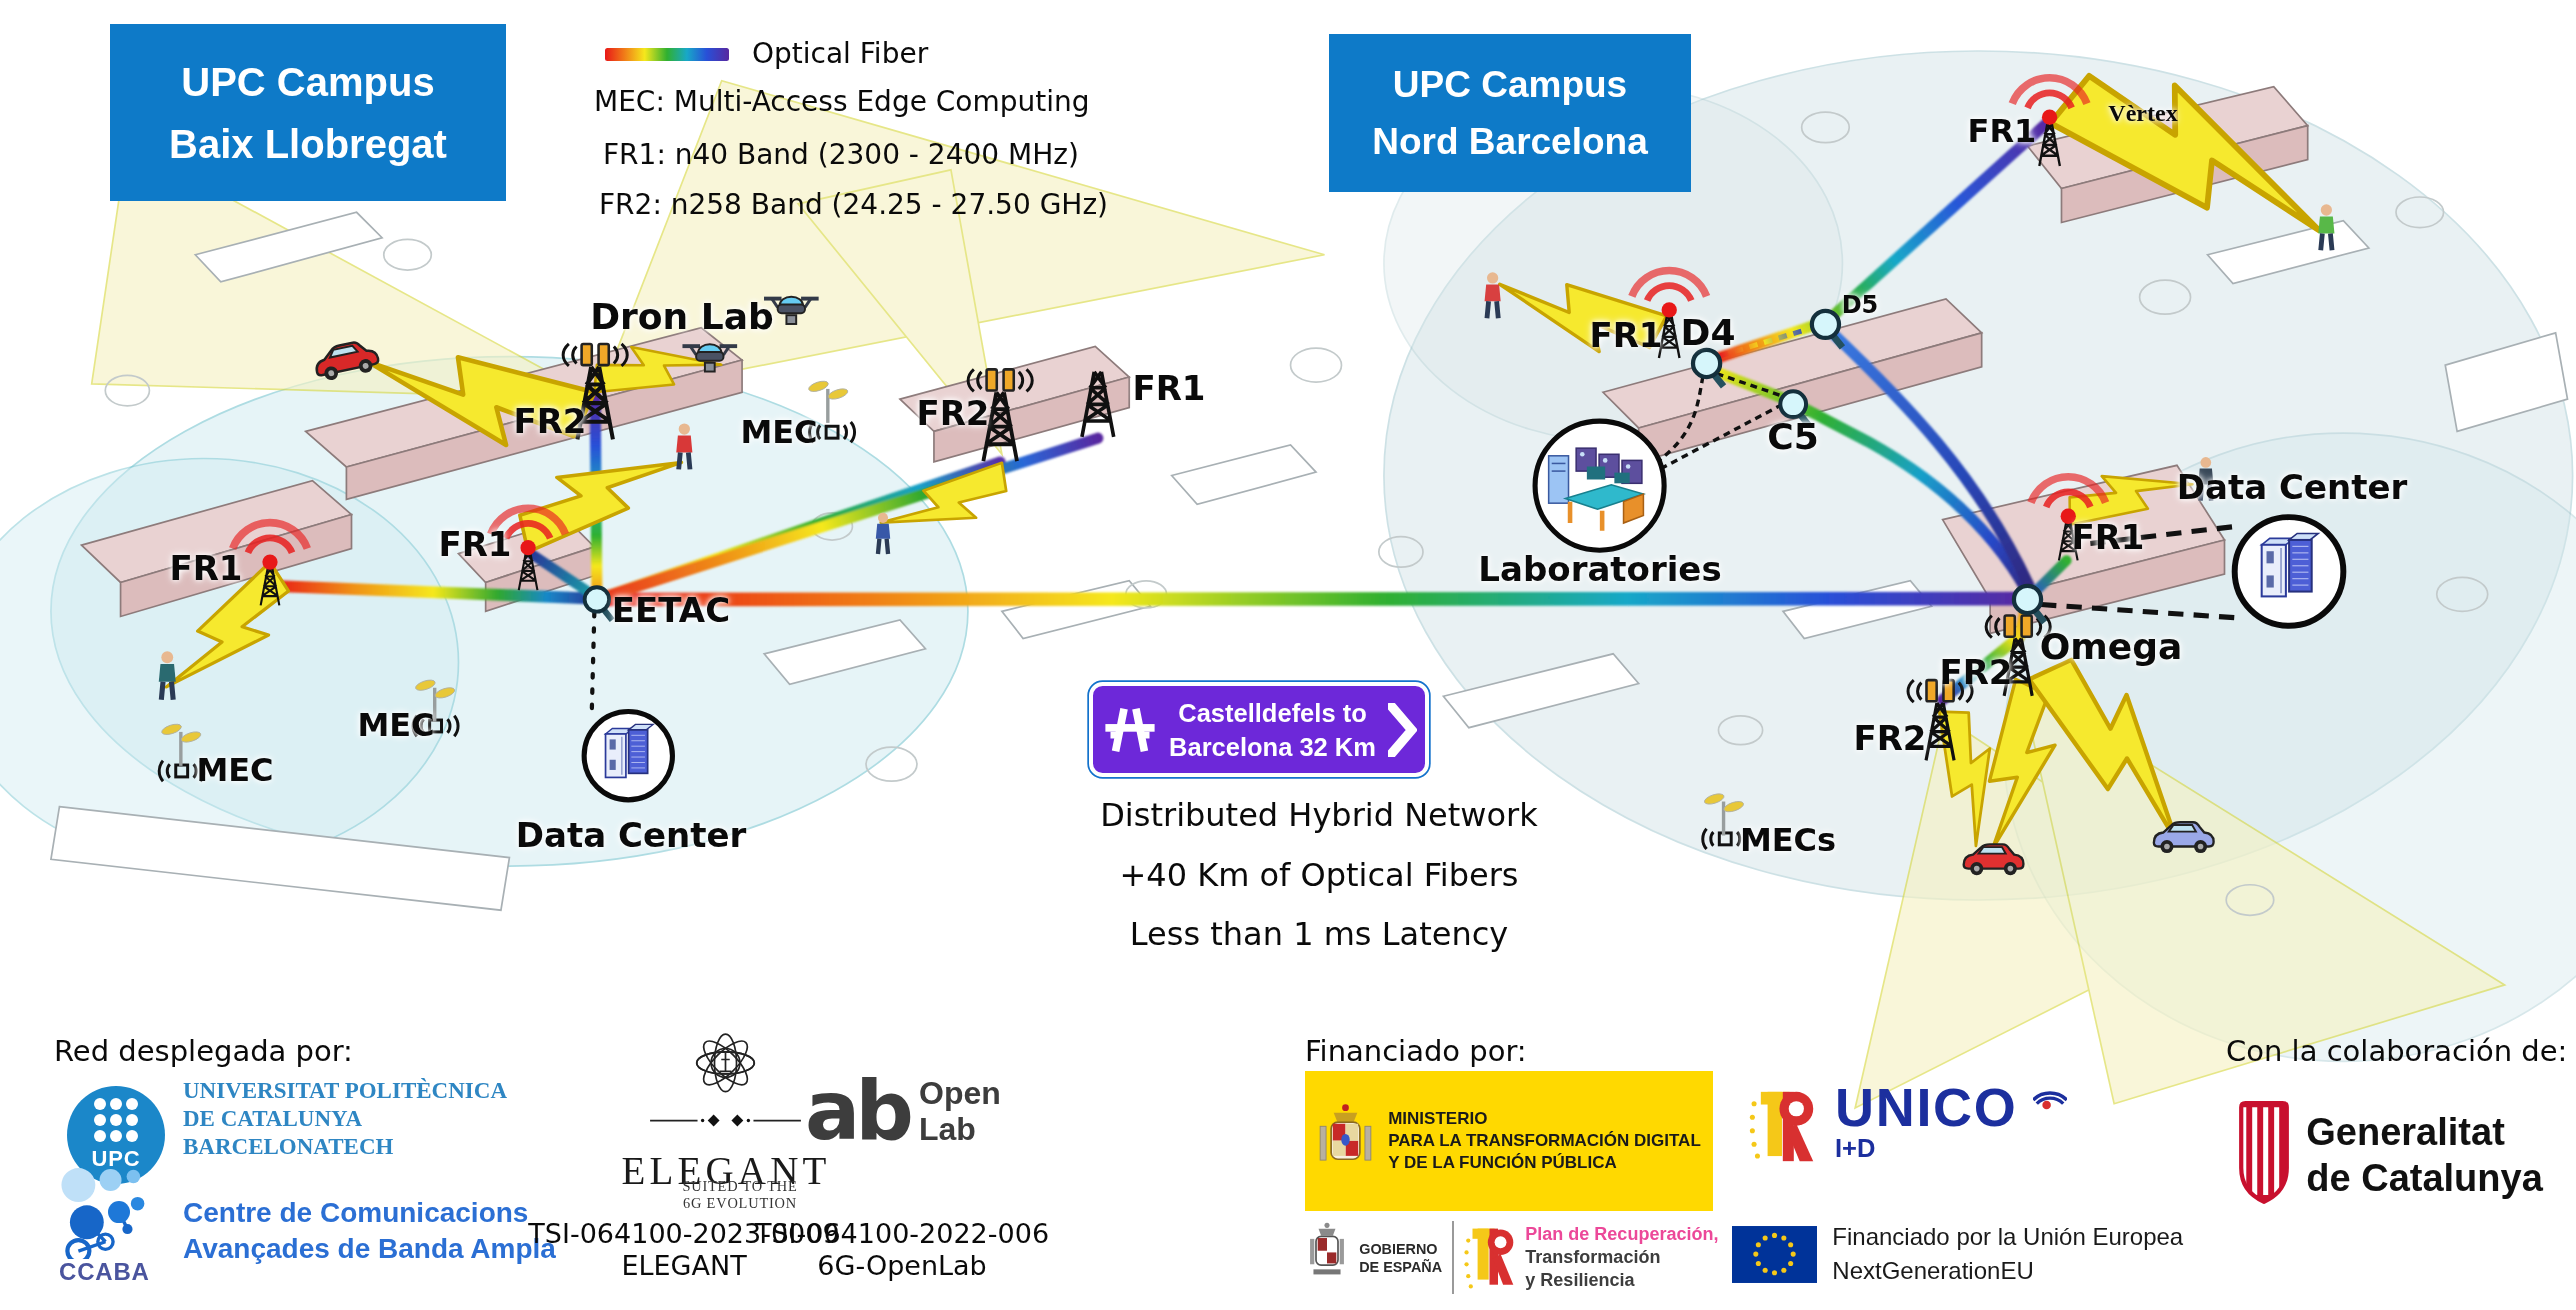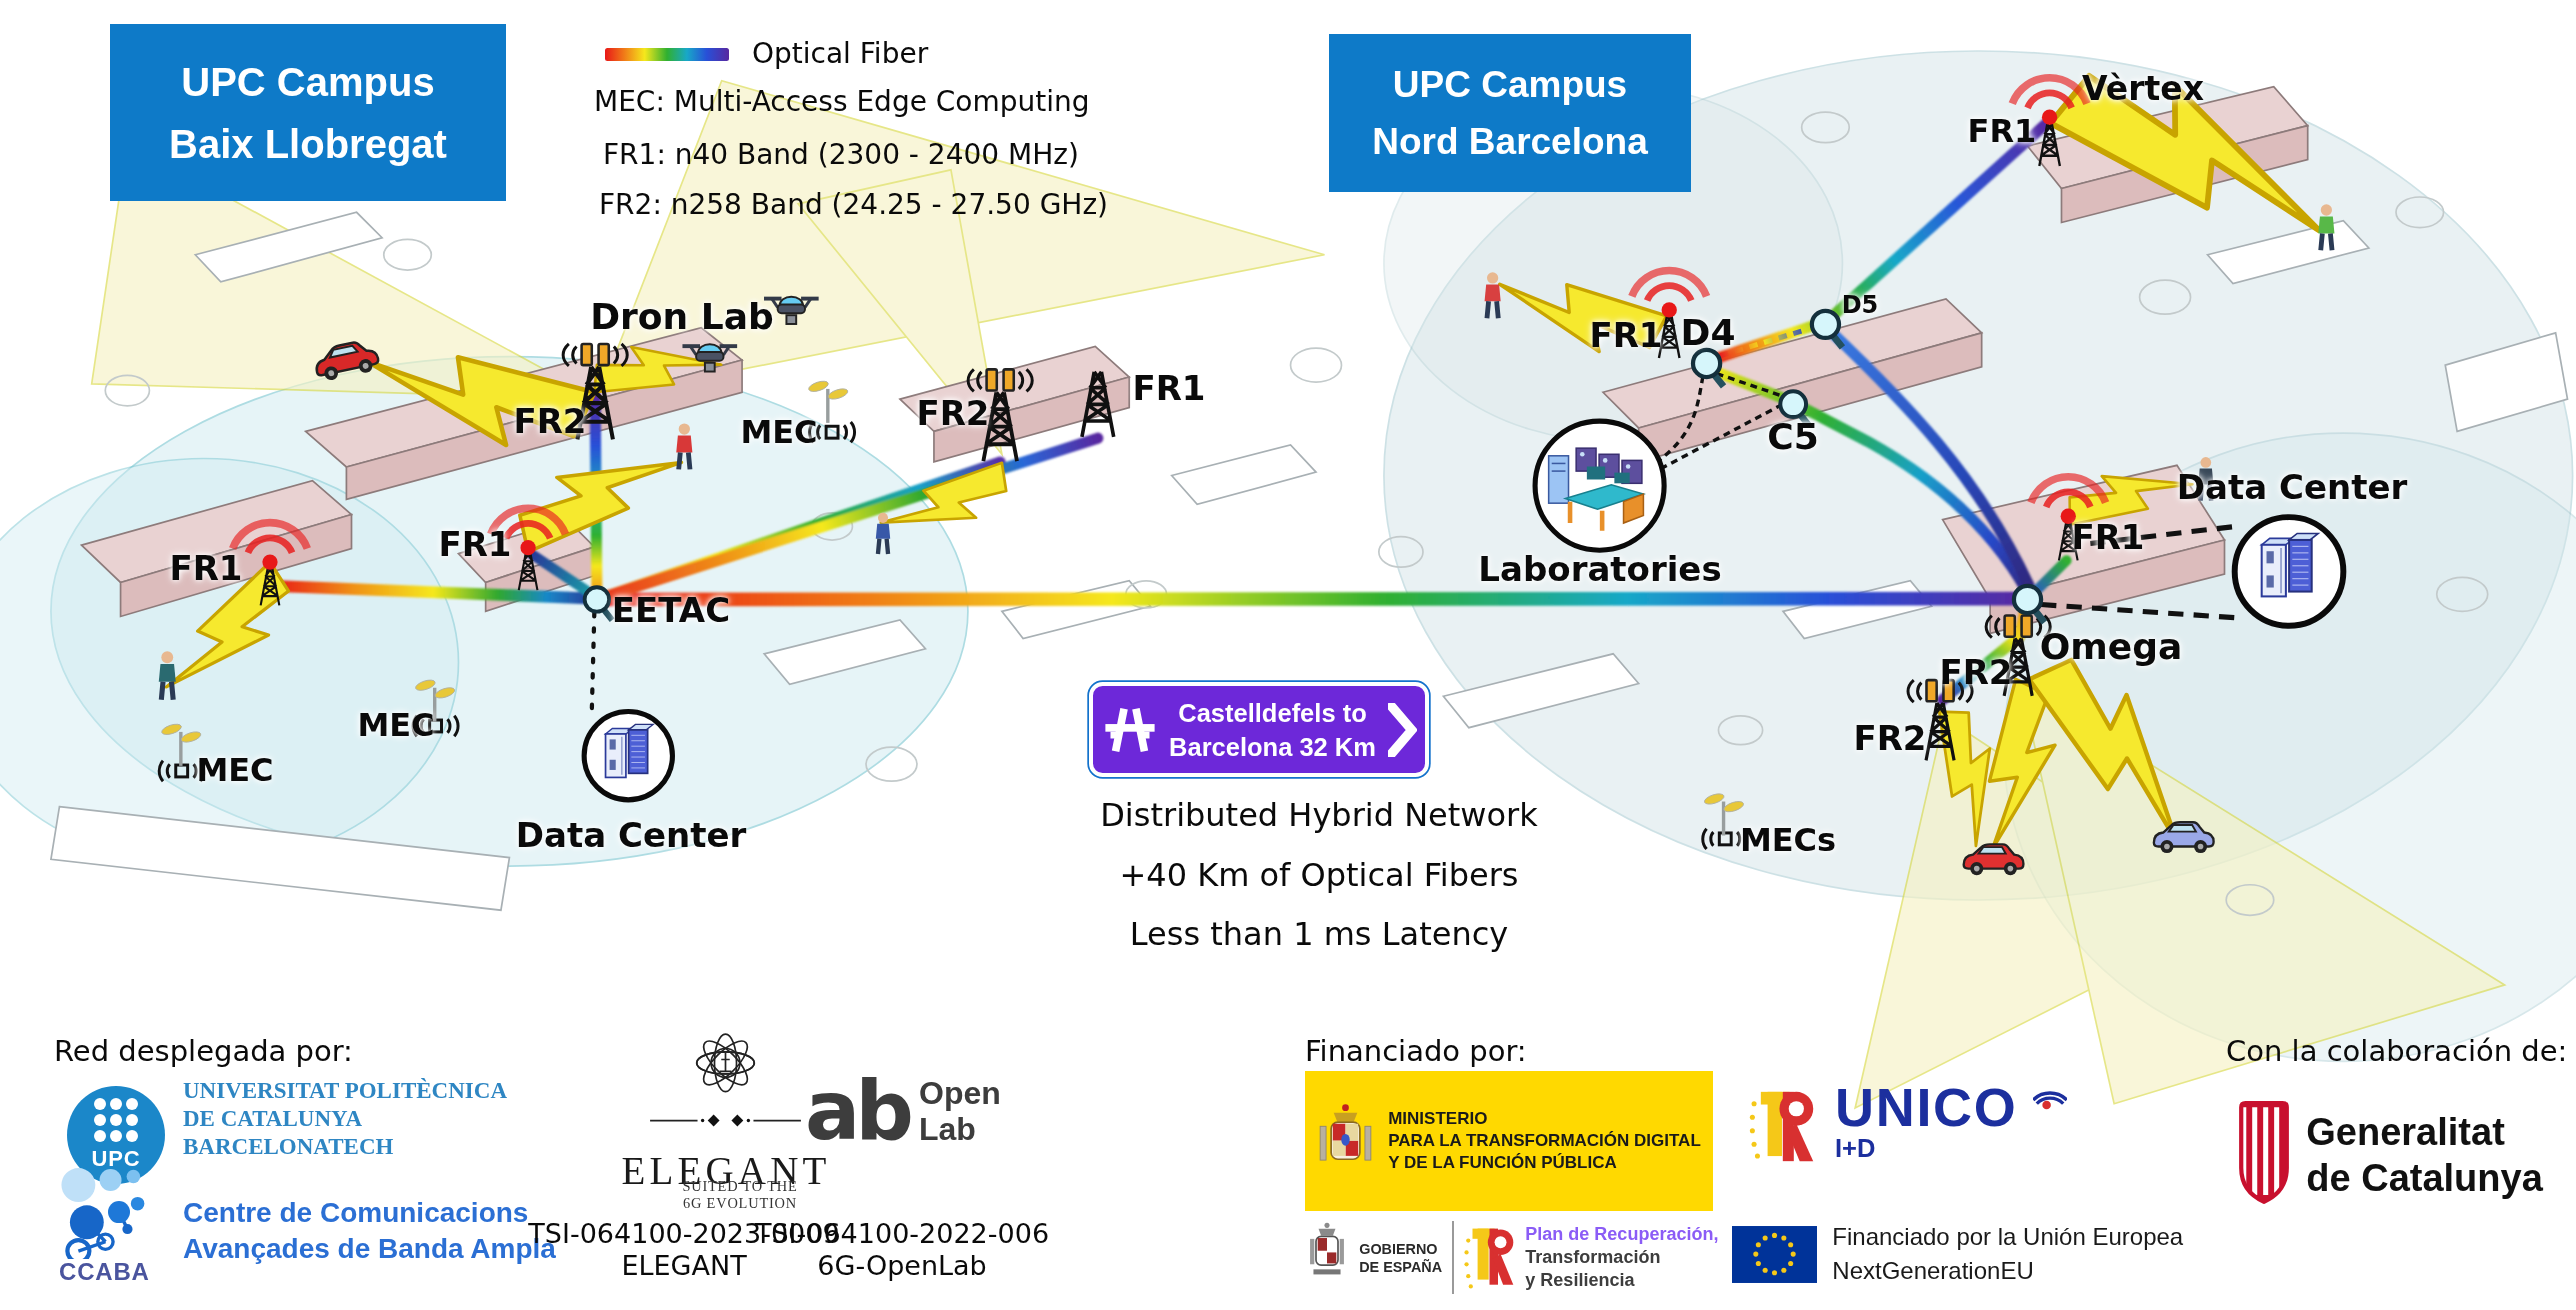--- a/index.html
+++ b/index.html
@@ -57,21 +57,21 @@
   .openlab-name{position:absolute;left:919px;top:1075px;color:#3d3d3d;font-weight:bold;font-size:32px;
       line-height:36px;font-family:"Liberation Sans",sans-serif;}
   .ministerio-box{position:absolute;left:1305px;top:1071px;width:408px;height:140px;background:#ffd900;
       display:flex;align-items:center;gap:12px;padding-left:10.2px;box-sizing:border-box;}
   .ministerio-text{color:#1a1a1a;font-family:"Liberation Sans",sans-serif;font-weight:600;
       font-size:17px;line-height:22px;}
   .gob-row{position:absolute;left:1305px;top:1220px;display:flex;align-items:center;gap:10.2px;}
   .gob-text{color:#2a2a2a;font-family:"Liberation Sans",sans-serif;font-weight:bold;font-size:14.4px;line-height:18px;}
   .divider{width:1.7px;height:73px;background:#9a9a9a;}
   .plan-text{color:#3d3d3d;font-family:"Liberation Sans",sans-serif;font-weight:bold;font-size:18px;line-height:23px;}
-  .plan-text .first{color:#8b5cf6;}
+  .plan-text .first{color:#ec4899;}
   .eu-row{position:absolute;left:1732px;top:1220px;display:flex;align-items:center;gap:15.3px;}
   .eu-text{color:#1a1a1a;font-size:24px;line-height:34px;font-family:"Liberation Sans",sans-serif;}
   .unico-wrap{position:absolute;left:1749px;top:1080px;display:flex;align-items:flex-start;gap:15px;}
   .unico-name{color:#1c2f9e;font-family:"Liberation Sans",sans-serif;font-weight:bold;font-size:54px;
       letter-spacing:1.7px;line-height:54px;}
   .unico-sub{color:#1c2f9e;font-family:"Liberation Sans",sans-serif;font-weight:bold;font-size:25.5px;}
   .gene-wrap{position:absolute;left:2237px;top:1100px;display:flex;align-items:center;gap:15.3px;}
   .gene-text{color:#111;font-family:"Liberation Sans",sans-serif;font-weight:bold;font-size:38px;line-height:46px;}
 </style>
 </head>
@@ -472,21 +472,21 @@
   <div class="lbl" style="left:953px;top:413px;font-size:34px;">FR2</div>
   <div class="lbl" style="left:206px;top:568px;font-size:34px;">FR1</div>
   <div class="lbl" style="left:475px;top:544px;font-size:34px;">FR1</div>
   <div class="lbl" style="left:1169px;top:388px;font-size:34px;">FR1</div>
   <div class="lbl" style="left:779px;top:432px;font-size:32px;">MEC</div>
   <div class="lbl" style="left:235px;top:770px;font-size:32px;">MEC</div>
   <div class="lbl" style="left:396px;top:725px;font-size:32px;">MEC</div>
   <div class="lbl" style="left:671px;top:610px;font-size:34px;">EETAC</div>
   <div class="lbl" style="left:631px;top:835px;font-size:34px;">Data Center</div>
   <div class="lbl" style="left:2002px;top:131px;font-size:32px;">FR1</div>
-  <div class="lbl" style="left:2143px;top:88px;font-size:33px;">Vèrtex</div>
+  <div class="lbl" style="left:2143px;top:113px;font-size:24px;font-family:Liberation Serif, serif;">Vèrtex</div>
   <div class="lbl" style="left:1626px;top:335px;font-size:34px;">FR1</div>
   <div class="lbl" style="left:1708px;top:332px;font-size:36px;">D4</div>
   <div class="lbl" style="left:1860px;top:305px;font-size:24px;">D5</div>
   <div class="lbl" style="left:1793px;top:436px;font-size:36px;">C5</div>
   <div class="lbl" style="left:1600px;top:569px;font-size:34px;">Laboratories</div>
   <div class="lbl" style="left:2108px;top:537px;font-size:34px;">FR1</div>
   <div class="lbl" style="left:2111px;top:646px;font-size:36px;">Omega</div>
   <div class="lbl" style="left:2292px;top:487px;font-size:34px;">Data Center</div>
   <div class="lbl" style="left:1976px;top:672px;font-size:34px;">FR2</div>
   <div class="lbl" style="left:1890px;top:738px;font-size:34px;">FR2</div>

